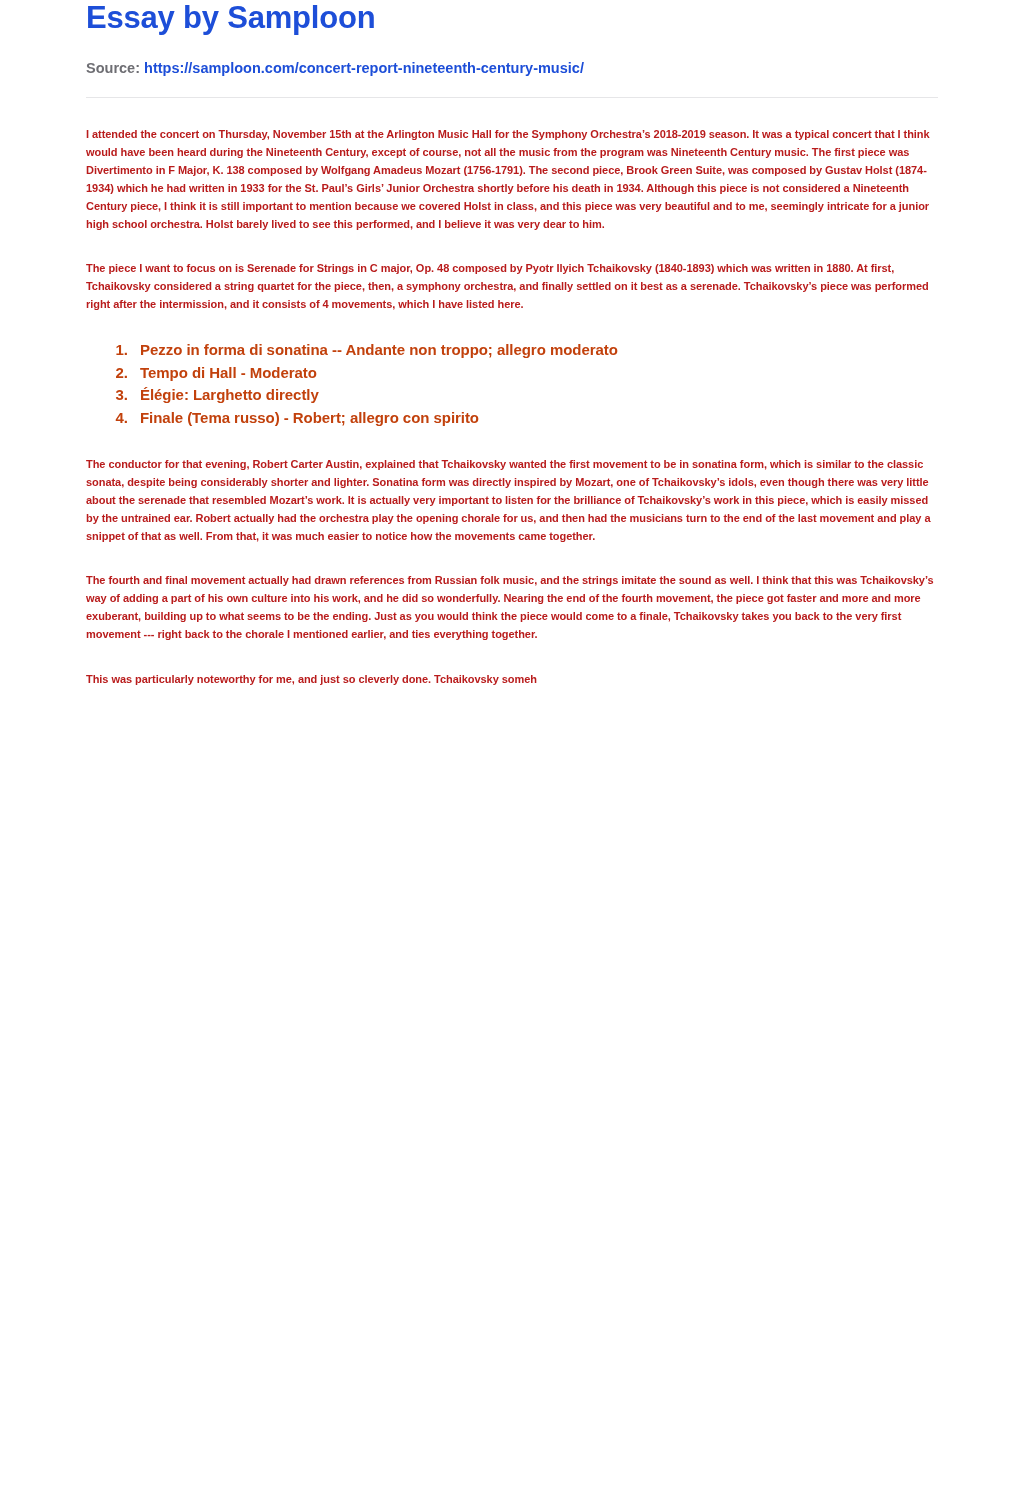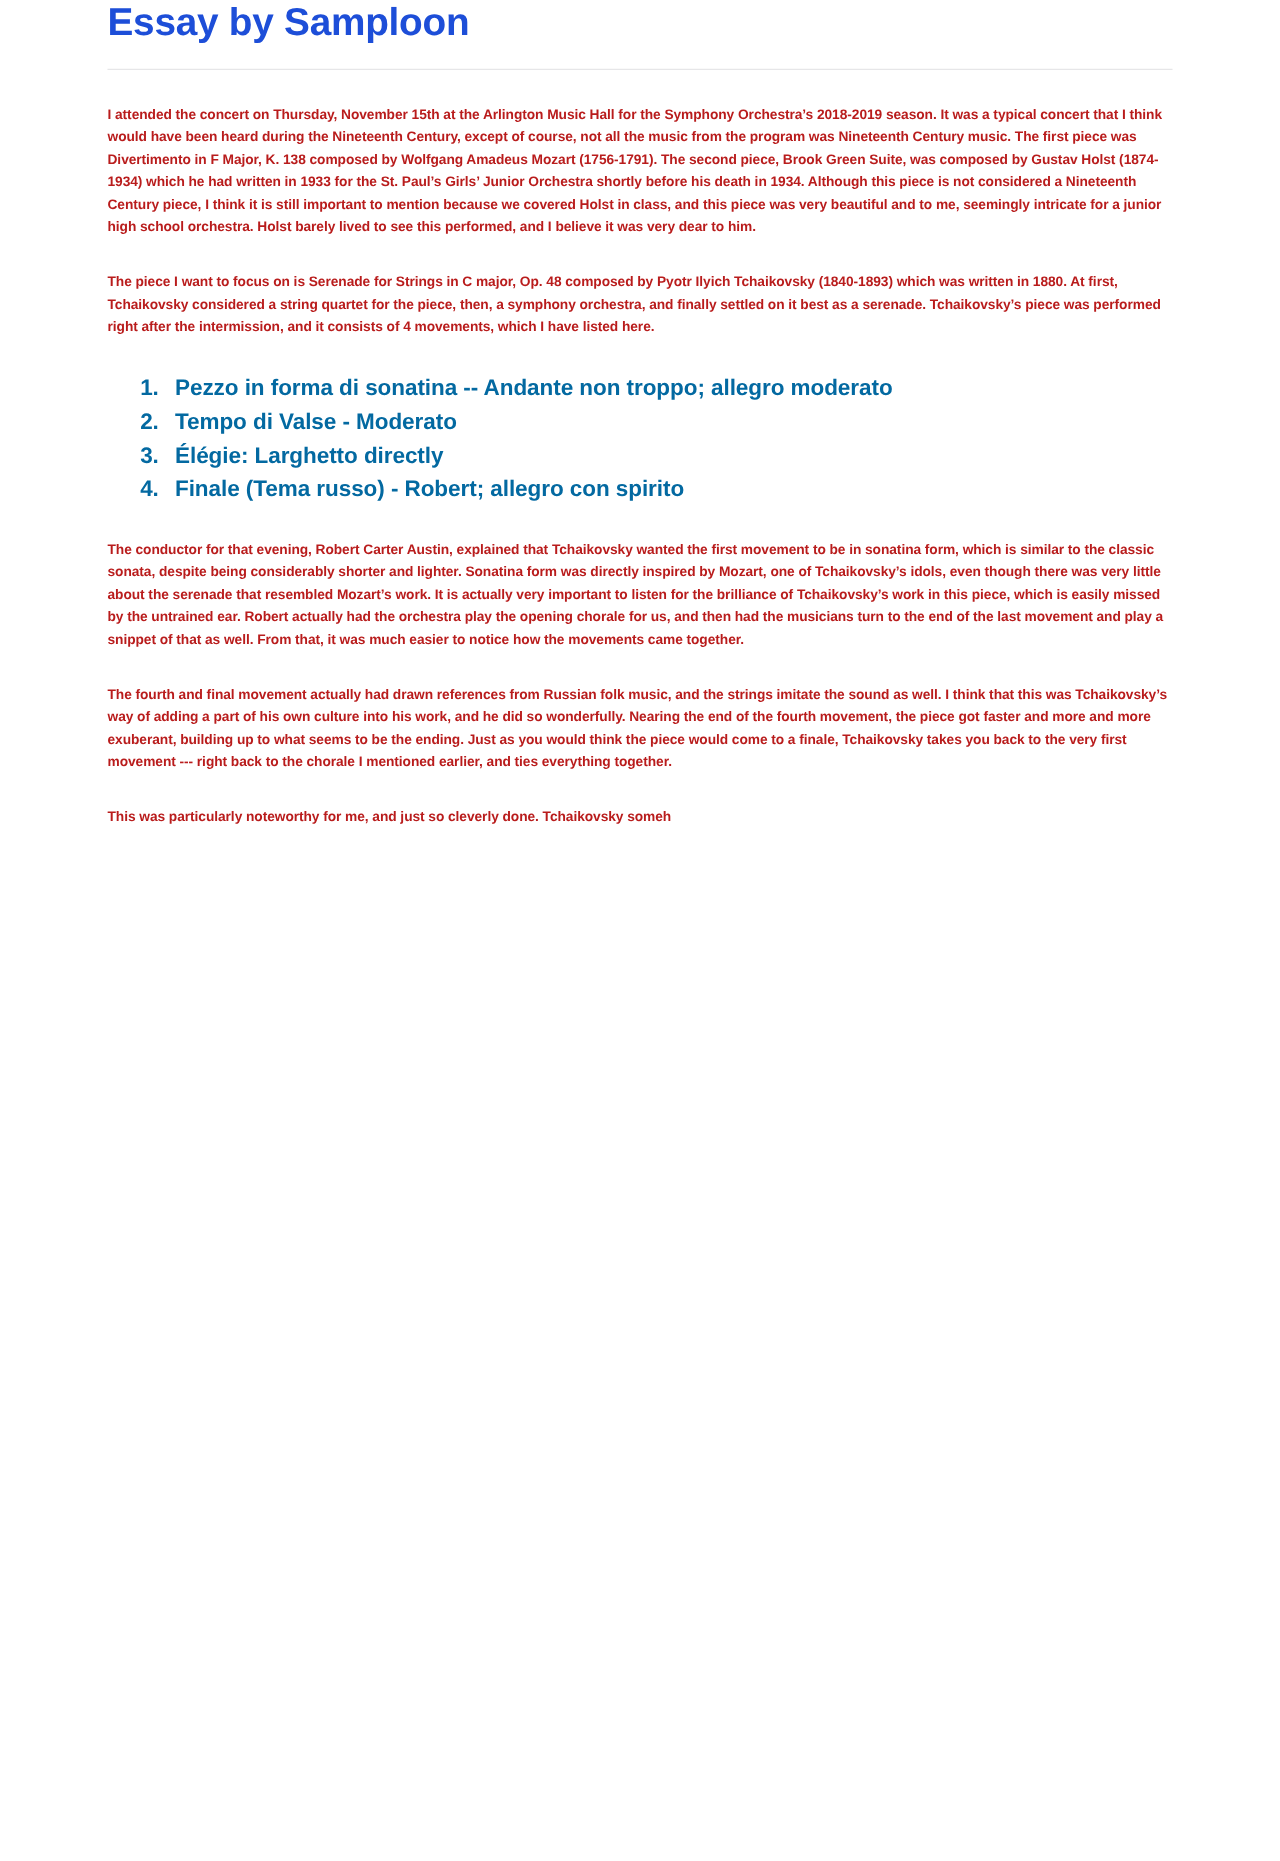--- a/index.html
+++ b/index.html
@@ -83,52 +83,56 @@
   .para:last-child {
     margin-bottom: 16px;
   }
 
   ol.movements {
     margin: 0 0 26px 0;
     padding-left: 46px;
     list-style-position: outside;
   }
   ol.movements li {
-    font-size: 18px;
+    font-size: 15px;
     font-weight: 600;
     line-height: 1.50;
-    color: #0369a1;
+    color: #c2410c;
     letter-spacing: -0.05px;
     padding-left: 8px;
   }
   ol.movements li::marker {
     font-weight: 600;
   }
 </style>
 </head>
 <body>
 
 <div class="page">
 
   <header class="site-header">
     <div class="brand">Essay by Samploon</div>
 
+    <div class="source-row">
+      <span class="source-label">Source:</span>
+      <a class="source-link" href="#">https://samploon.com/concert-report-nineteenth-century-music/</a>
+    </div>
 
     <hr class="divider">
   </header>
 
   <main>
 
     <div class="article-body">
       <p class="para">I attended the concert on Thursday, November 15th at the Arlington Music Hall for the Symphony Orchestra’s 2018-2019 season. It was a typical concert that I think would have been heard during the Nineteenth Century, except of course, not all the music from the program was Nineteenth Century music. The first piece was Divertimento in F Major, K. 138 composed by Wolfgang Amadeus Mozart (1756-1791). The second piece, Brook Green Suite, was composed by Gustav Holst (1874-1934) which he had written in 1933 for the St. Paul’s Girls’ Junior Orchestra shortly before his death in 1934. Although this piece is not considered a Nineteenth Century piece, I think it is still important to mention because we covered Holst in class, and this piece was very beautiful and to me, seemingly intricate for a junior high school orchestra. Holst barely lived to see this performed, and I believe it was very dear to him.</p>
       <p class="para">The piece I want to focus on is Serenade for Strings in C major, Op. 48 composed by Pyotr Ilyich Tchaikovsky (1840-1893) which was written in 1880. At first, Tchaikovsky considered a string quartet for the piece, then, a symphony orchestra, and finally settled on it best as a serenade. Tchaikovsky’s piece was performed right after the intermission, and it consists of 4 movements, which I have listed here.</p>
 
       <ol class="movements">
         <li>Pezzo in forma di sonatina -- Andante non troppo; allegro moderato</li>
-        <li>Tempo di Valse - Moderato</li>
+        <li>Tempo di Hall - Moderato</li>
         <li>Élégie: Larghetto directly</li>
         <li>Finale (Tema russo) - Robert; allegro con spirito</li>
       </ol>
 
       <p class="para">The conductor for that evening, Robert Carter Austin, explained that Tchaikovsky wanted the first movement to be in sonatina form, which is similar to the classic sonata, despite being considerably shorter and lighter. Sonatina form was directly inspired by Mozart, one of Tchaikovsky’s idols, even though there was very little about the serenade that resembled Mozart’s work. It is actually very important to listen for the brilliance of Tchaikovsky’s work in this piece, which is easily missed by the untrained ear. Robert actually had the orchestra play the opening chorale for us, and then had the musicians turn to the end of the last movement and play a snippet of that as well. From that, it was much easier to notice how the movements came together.</p>
       <p class="para">The fourth and final movement actually had drawn references from Russian folk music, and the strings imitate the sound as well. I think that this was Tchaikovsky’s way of adding a part of his own culture into his work, and he did so wonderfully. Nearing the end of the fourth movement, the piece got faster and more and more exuberant, building up to what seems to be the ending. Just as you would think the piece would come to a finale, Tchaikovsky takes you back to the very first movement --- right back to the chorale I mentioned earlier, and ties everything together.</p>
       <p class="para">This was particularly noteworthy for me, and just so cleverly done. Tchaikovsky someh</p>
     </div>
   </main>
 

